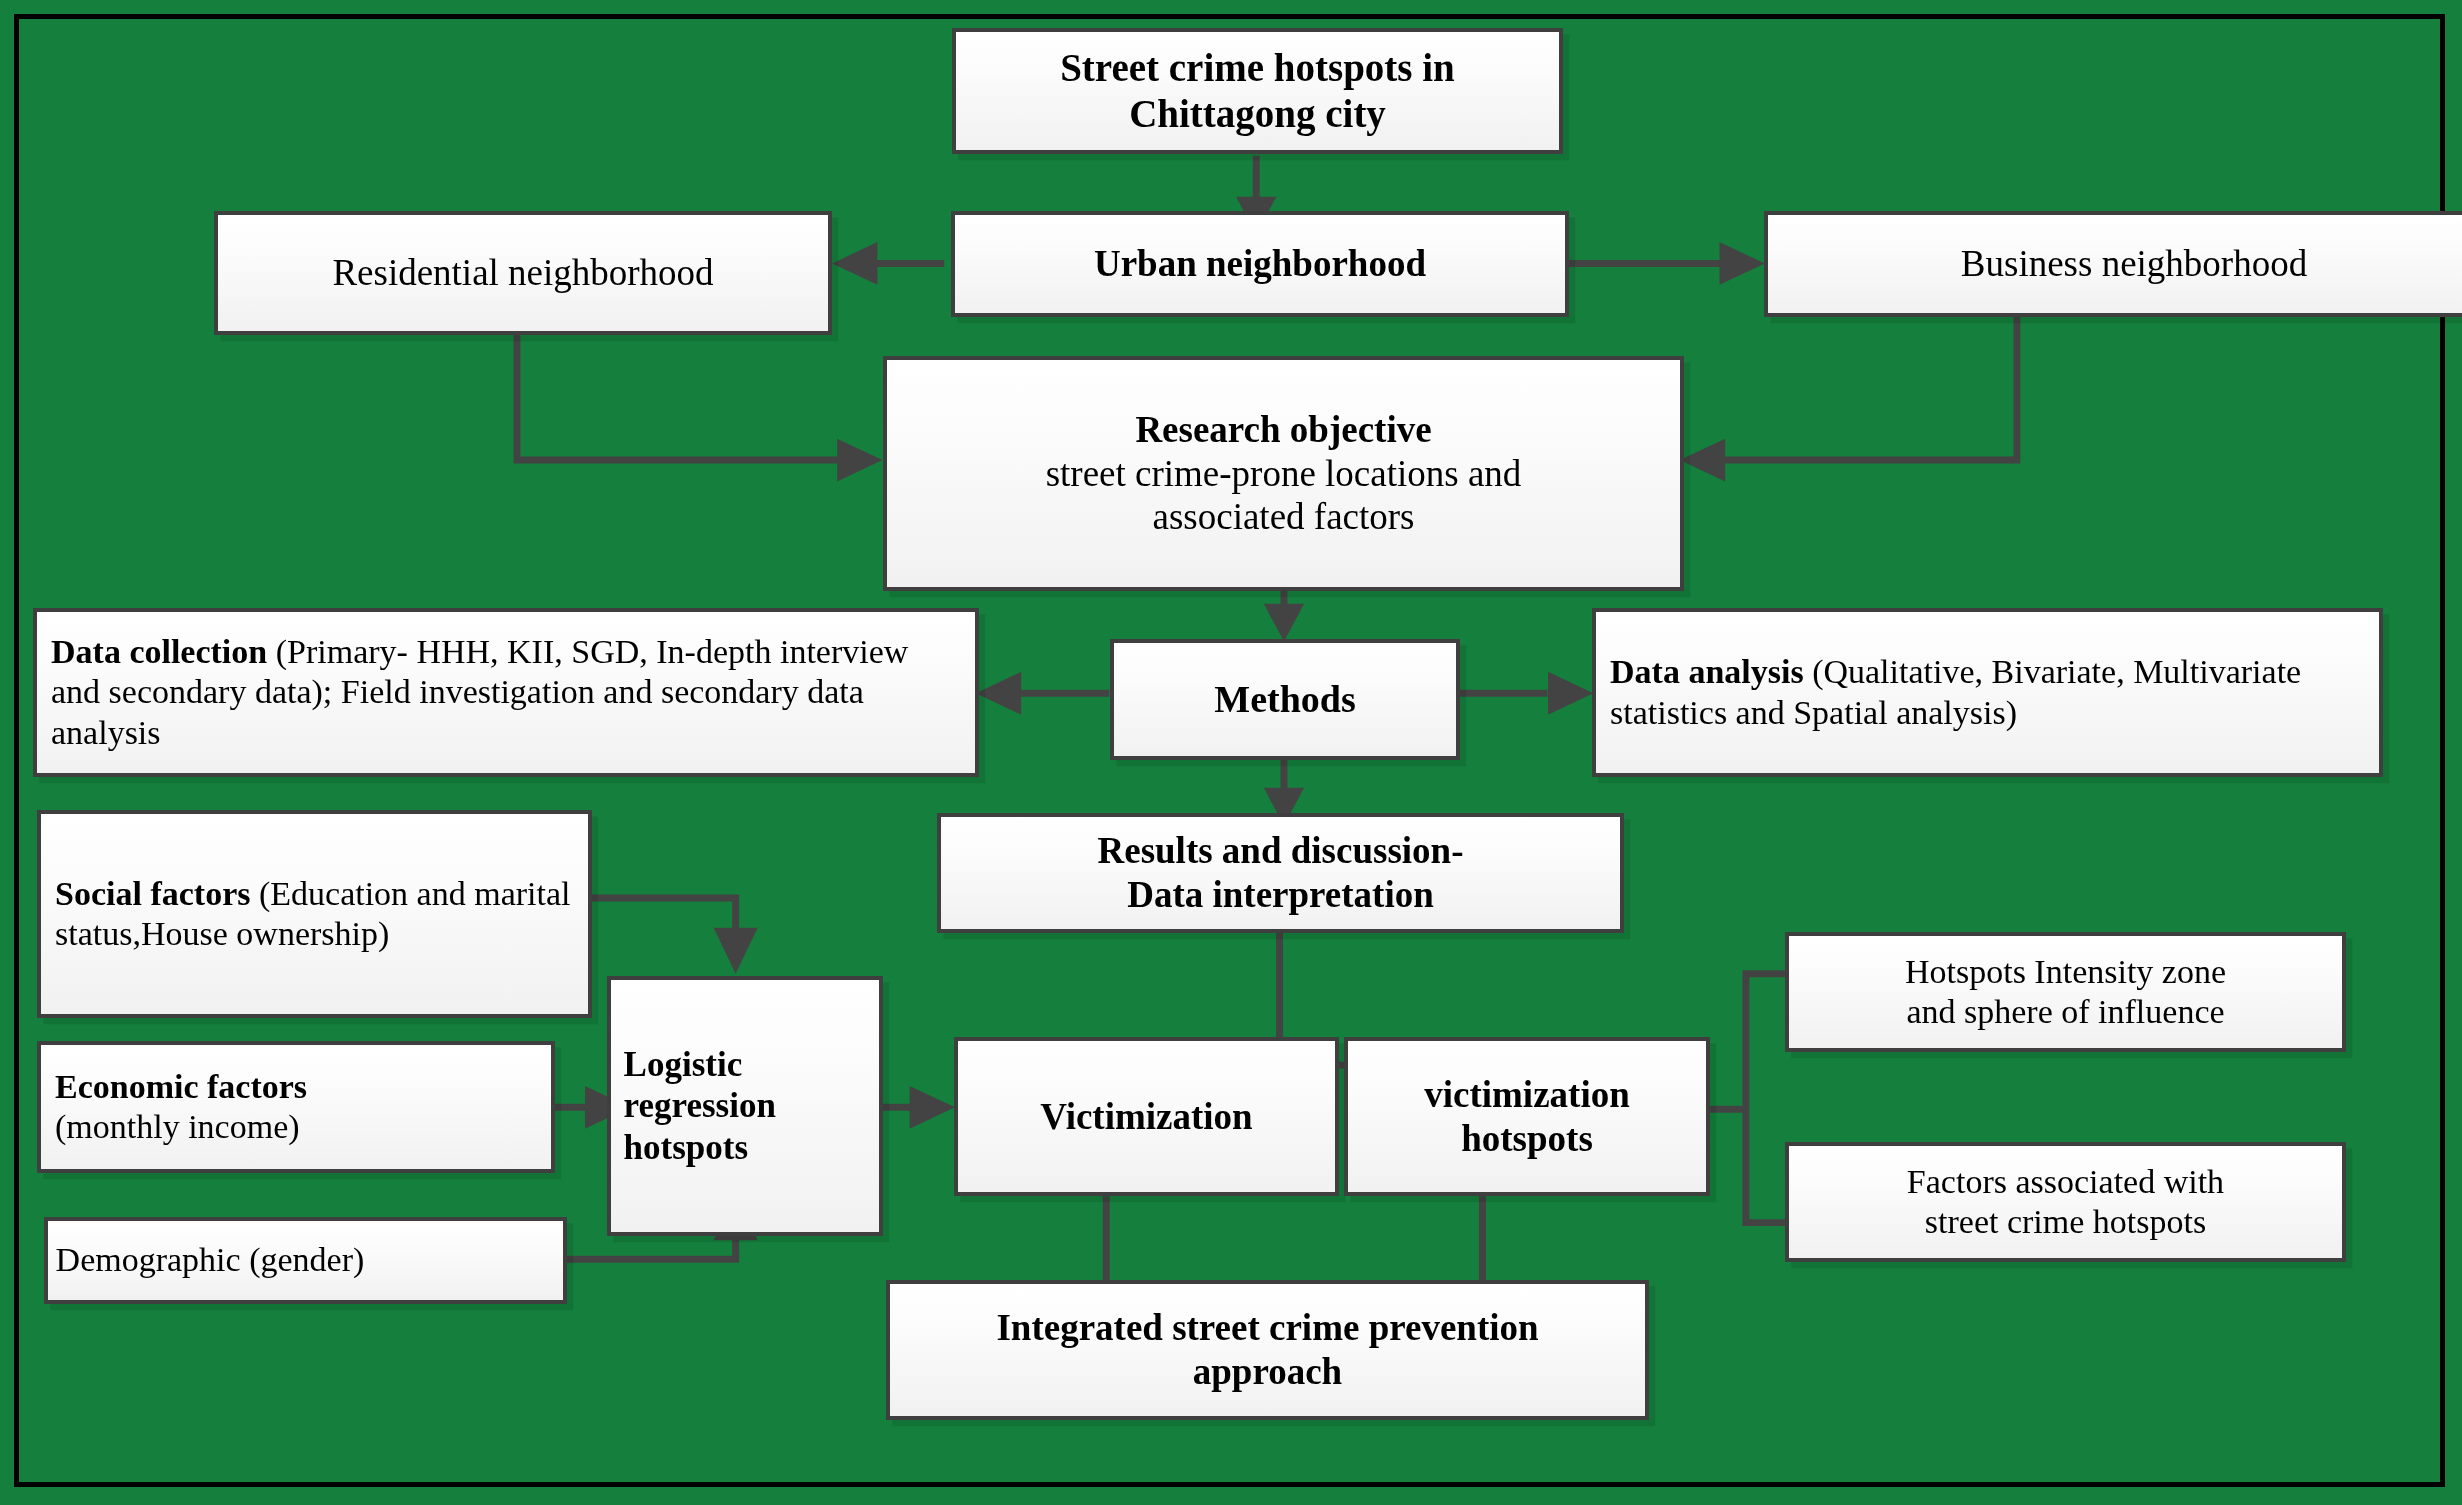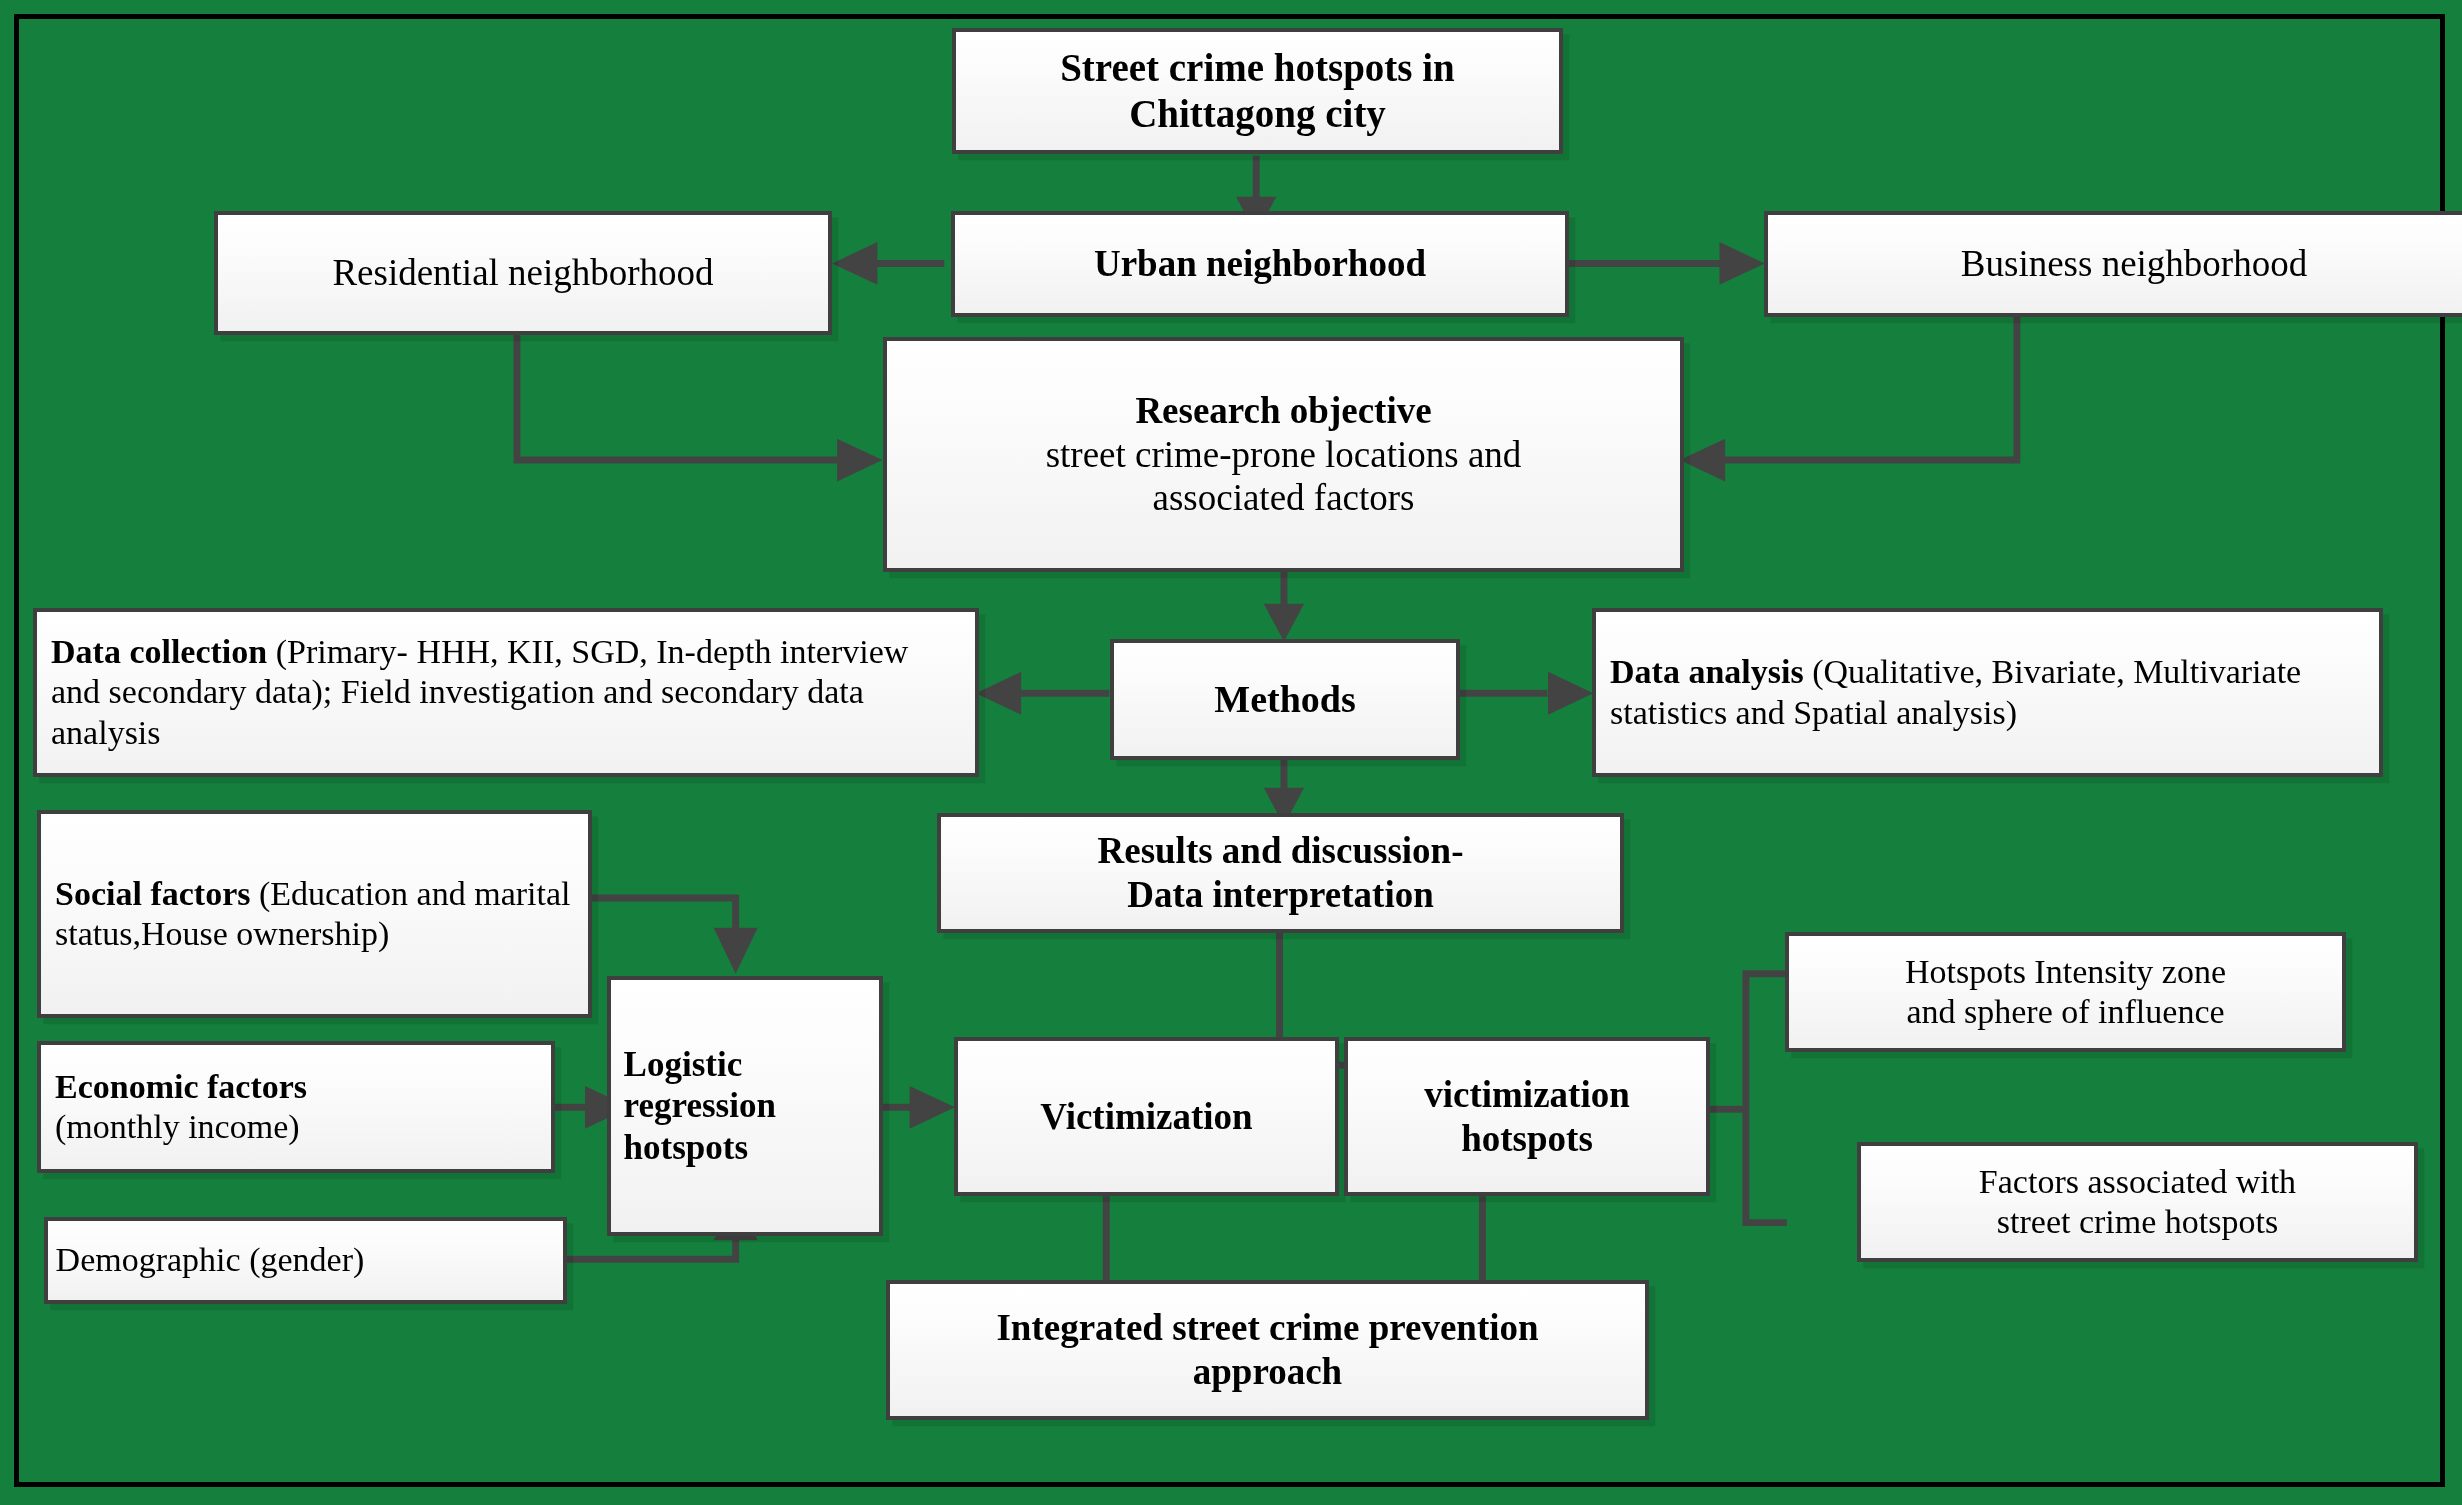--- a/index.html
+++ b/index.html
@@ -97,21 +97,21 @@
   </div>
 
   <div class="node" style="left:951px;top:211px;width:618px;height:106px;font-size:37px;">
     <div class="txt ctr b">Urban neighborhood</div>
   </div>
 
   <div class="node" style="left:1764px;top:211px;width:740px;height:106px;font-size:37px;">
     <div class="txt ctr">Business neighborhood</div>
   </div>
 
-  <div class="node" style="left:883px;top:337px;width:801px;height:235px;font-size:37px;">
+  <div class="node" style="left:883px;top:356px;width:801px;height:235px;font-size:37px;">
     <div class="txt ctr">
       <div class="b">Research objective</div>
       <div>street crime-prone locations and</div>
       <div>associated factors</div>
     </div>
   </div>
 
   <div class="node" style="left:33px;top:608px;width:946px;height:169px;font-size:34px;padding-left:14px;padding-right:14px;">
     <div class="txt lft">
       <span class="b">Data collection</span><span> (Primary- HHH, KII, SGD, In-depth interview and secondary data); Field investigation and secondary data analysis</span>
@@ -171,21 +171,21 @@
     </div>
   </div>
 
   <div class="node" style="left:1785px;top:932px;width:561px;height:120px;font-size:34px;">
     <div class="txt ctr">
       <div>Hotspots Intensity zone</div>
       <div>and sphere  of influence</div>
     </div>
   </div>
 
-  <div class="node" style="left:1857px;top:1142px;width:561px;height:120px;font-size:34px;">
+  <div class="node" style="left:1785px;top:1142px;width:561px;height:120px;font-size:34px;">
     <div class="txt ctr">
       <div>Factors associated with</div>
       <div>street crime hotspots</div>
     </div>
   </div>
 
   <div class="node" style="left:886px;top:1280px;width:763px;height:140px;font-size:37px;">
     <div class="txt ctr b">
       <div>Integrated street crime prevention</div>
       <div>approach</div>

